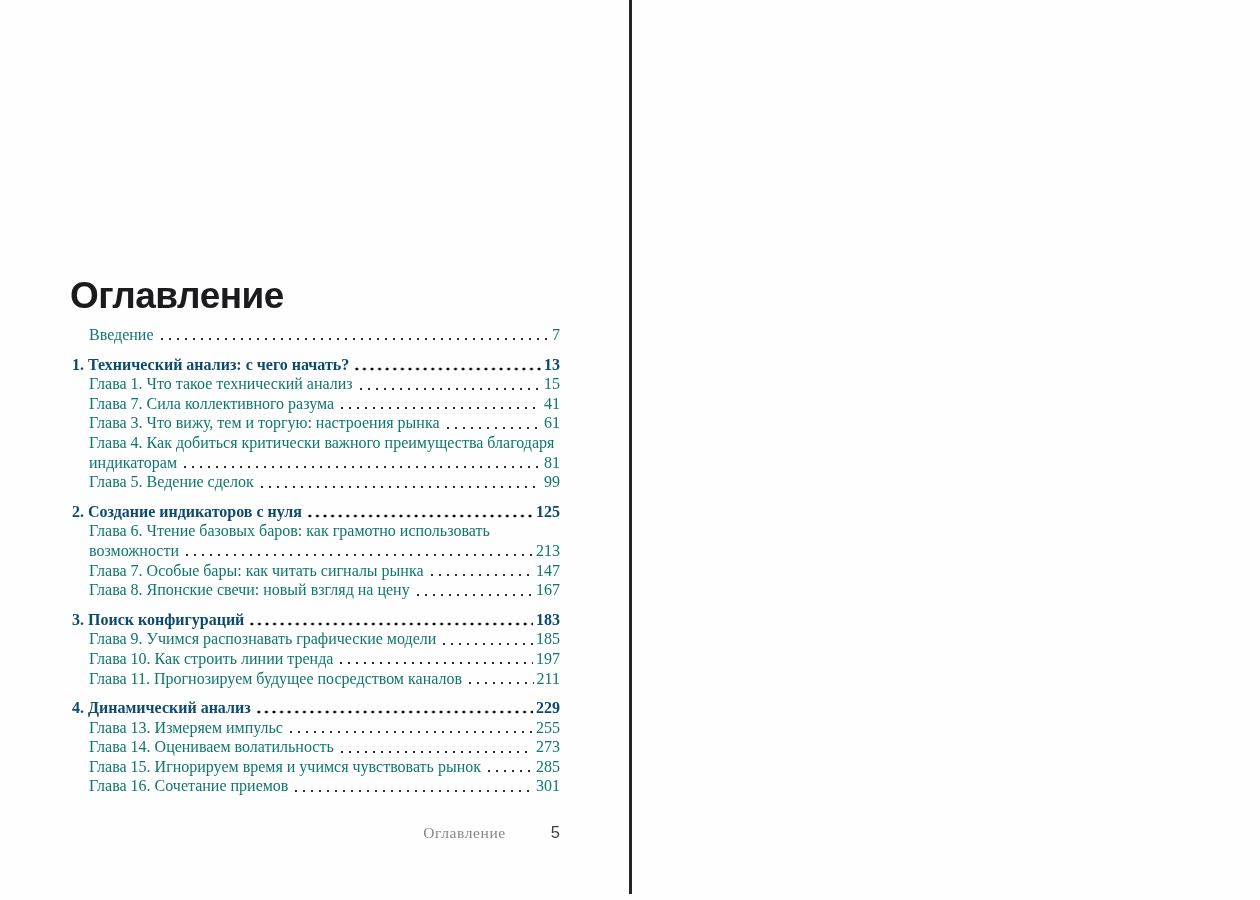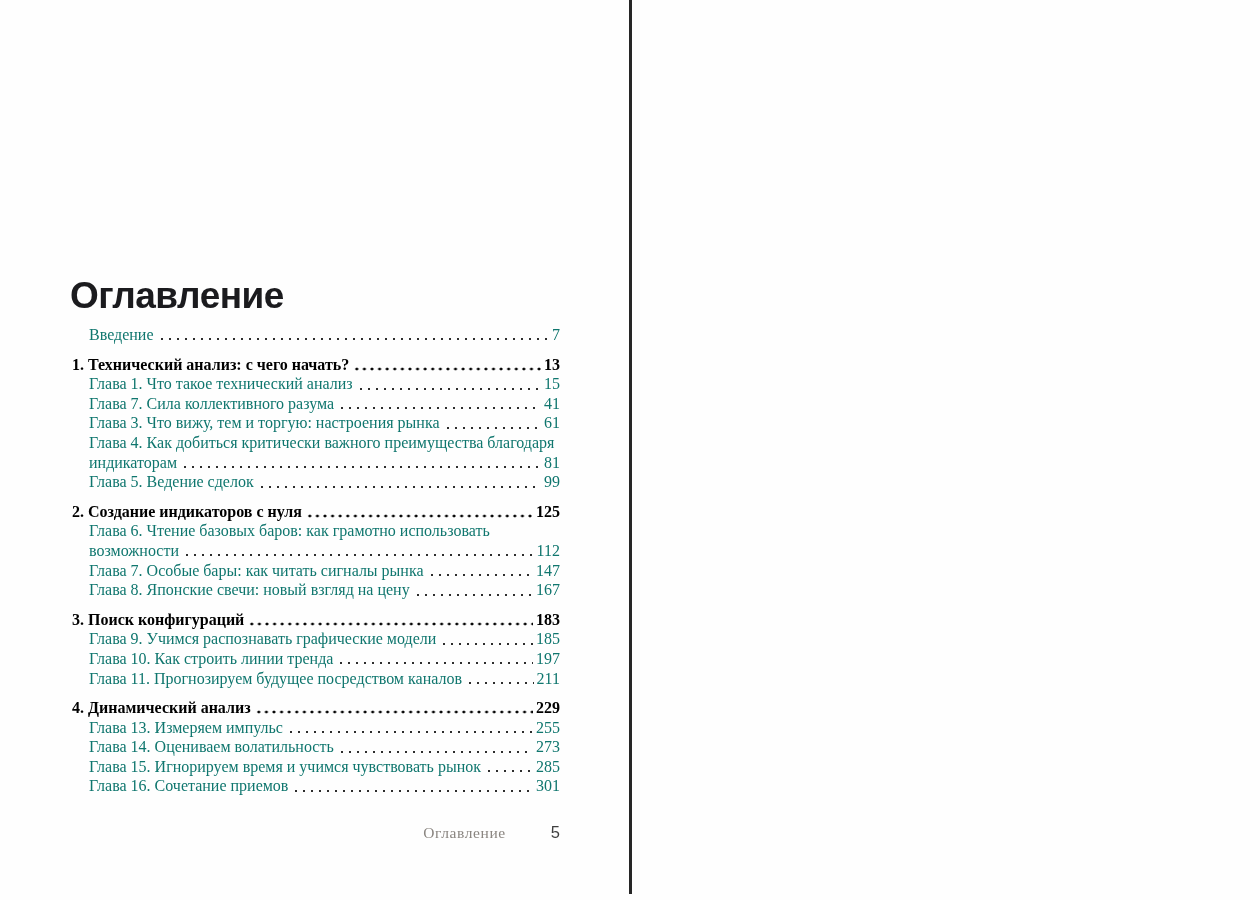--- a/index.html
+++ b/index.html
@@ -43,21 +43,21 @@
   .toc-row {
     display: flex;
     align-items: baseline;
     line-height: 19.6px;
     font-size: 16px;
     color: #0f766e;
   }
   .toc-row.chapter { padding-left: 17px; }
   .toc-row.section {
     font-weight: 700;
-    color: #000000;
+    color: #0c4a6e;
     margin-top: 10px;
     padding-left: 0;
   }
 
   .toc-text { white-space: nowrap; }
 
   .leader {
     flex: 1 1 auto;
     min-width: 12px;
     align-self: flex-end;
@@ -149,21 +149,21 @@
           <span class="toc-text">2. Создание индикаторов с нуля</span>
           <span class="leader"></span>
           <span class="toc-page">125</span>
         </div>
         <div class="toc-row chapter">
           <span class="toc-text">Глава 6. Чтение базовых баров: как грамотно использовать</span>
         </div>
         <div class="toc-row chapter">
           <span class="toc-text">возможности</span>
           <span class="leader"></span>
-          <span class="toc-page">112</span>
+          <span class="toc-page">213</span>
         </div>
         <div class="toc-row chapter">
           <span class="toc-text">Глава 7. Особые бары: как читать сигналы рынка</span>
           <span class="leader"></span>
           <span class="toc-page">147</span>
         </div>
         <div class="toc-row chapter">
           <span class="toc-text">Глава 8. Японские свечи: новый взгляд на цену</span>
           <span class="leader"></span>
           <span class="toc-page">167</span>

